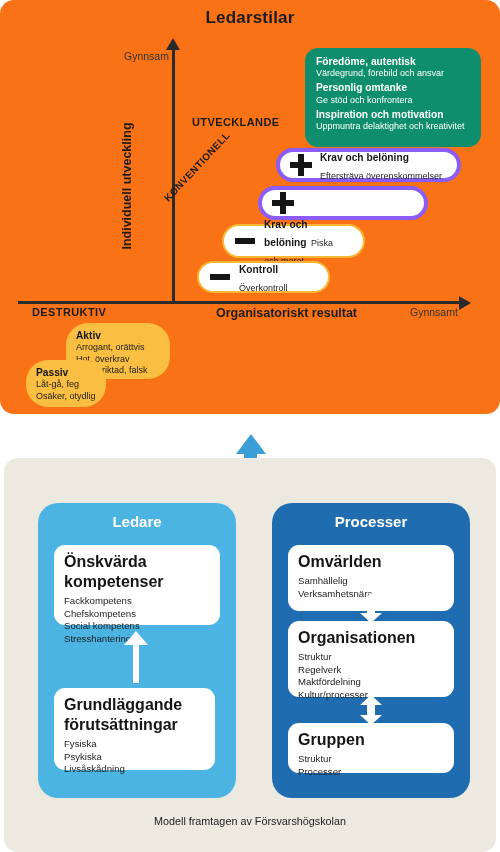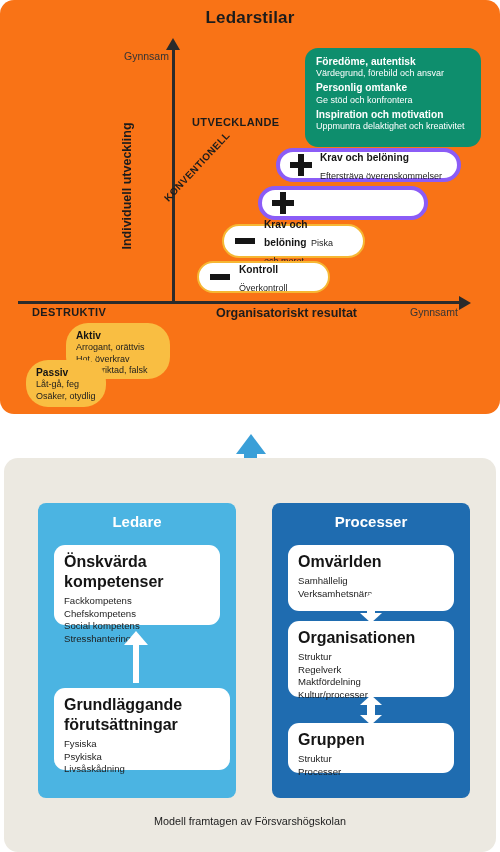--- a/index.html
+++ b/index.html
@@ -170,41 +170,41 @@
   
   .panel-bottom {
     position: absolute; left: 4px; top: 458px;
     width: 492px; height: 394px;
     background: #ece9e1;
     border-radius: 14px;
   }
   .col {
     position: absolute; top: 45px;
     width: 198px; height: 295px;
-    border-radius: 8px;
+    border-radius: 20px;
     padding-top: 10px;
   }
   .col-ledare { left: 34px; background: #4bb4e2; }
   .col-omgivning { left: 268px; background: #1f6cb0; }
   .col-head {
     text-align: center; color: #ffffff;
     font-size: 15px; font-weight: bold;
     margin-bottom: 9px;
   }
   .card {
     position: absolute;
     background: #ffffff;
     border-radius: 11px;
     padding: 7px 10px 8px 10px;
   }
   .card .h { font-size: 16px; font-weight: bold; color: #151515; line-height: 1.25; margin-bottom: 3px; }
   .card .s { font-size: 9.6px; color: #1d1d1d; line-height: 1.32; }
 
   #card-kompetenser { left: 16px; top: 42px; width: 166px; height: 80px; }
-  #card-grund { left: 16px; top: 185px; width: 176px; height: 82px; }
+  #card-grund { left: 16px; top: 185px; width: 161px; height: 82px; }
   #card-omvarlden { left: 16px; top: 42px; width: 166px; height: 66px; }
   #card-organisationen { left: 16px; top: 118px; width: 166px; height: 76px; }
   #card-gruppen { left: 16px; top: 220px; width: 166px; height: 50px; }
 
   .up-arrow {
     position: absolute; left: 86px; top: 128px;
     width: 24px; height: 52px;
   }
   .up-arrow .shaft {
     position: absolute; left: 9px; top: 12px; width: 6px; height: 40px; background: #ffffff;

